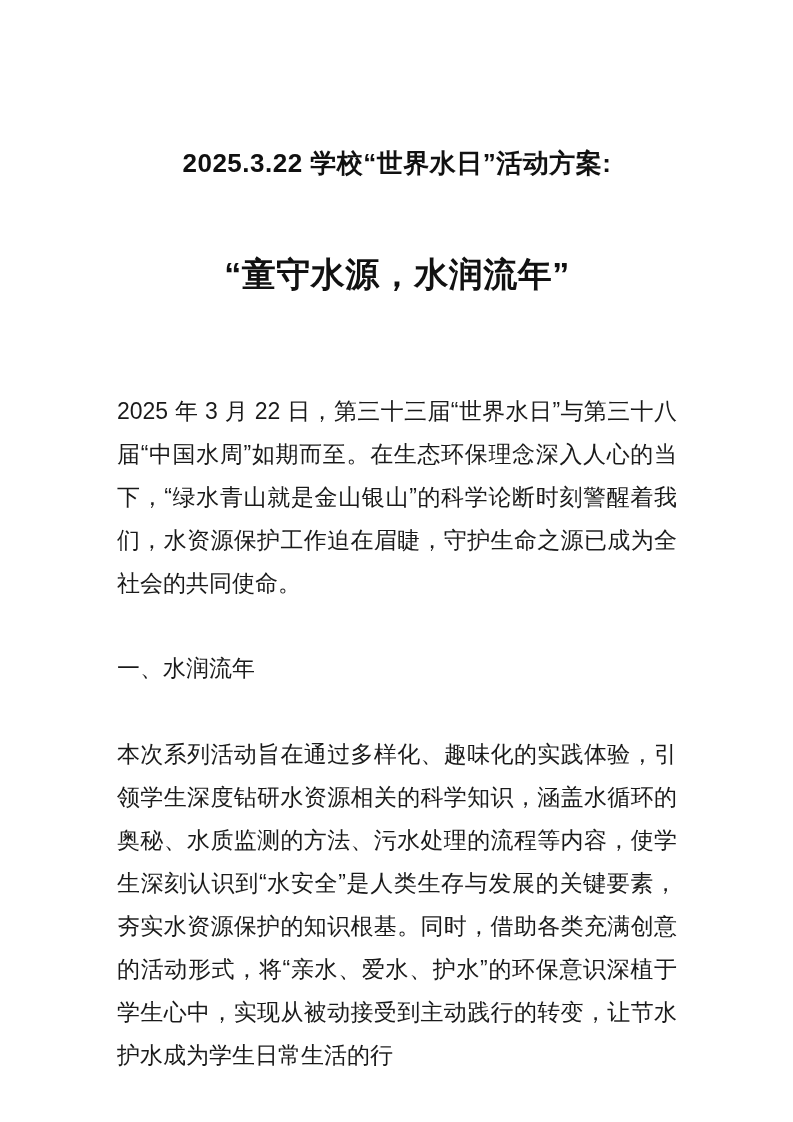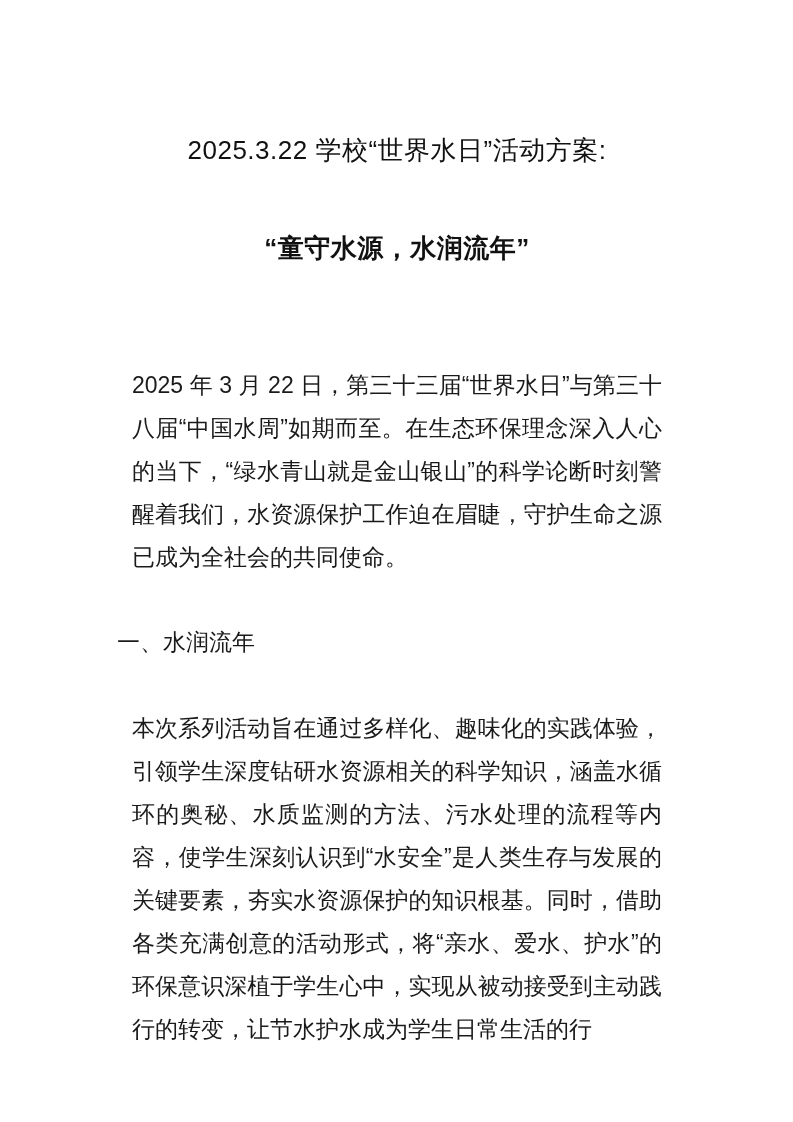--- a/index.html
+++ b/index.html
@@ -27,50 +27,50 @@
   .content {
     position: absolute;
     left: 117px;
     top: 0;
     width: 560px;
   }
 
   
   .doc-title {
     font-size: 26px;
-    font-weight: normal;
+    font-weight: bold;
     line-height: 43px;
     text-align: center;
     letter-spacing: 0.5px;
-    margin: 3px;
+    margin: 16px;
     padding-top: 126px;
     color: #111111;
     white-space: nowrap;
   }
 
   .doc-subtitle {
-    font-size: 26px;
+    font-size: 34px;
     font-weight: bold;
     line-height: 43px;
     text-align: center;
     letter-spacing: 0.5px;
     margin: 0;
     padding-top: 52px;
     color: #111111;
     white-space: nowrap;
   }
 
   
   .body-para {
     font-size: 23px;
     line-height: 43px;
     text-align: justify;
     text-align-last: left;
     text-justify: inter-ideograph;
-    margin: 15px;
+    margin: 0;
     color: #1a1a1a;
     letter-spacing: 0px;
   }
 
   .section-heading {
     font-size: 23px;
     line-height: 43px;
     font-weight: normal;
     margin: 0;
     color: #1a1a1a;

